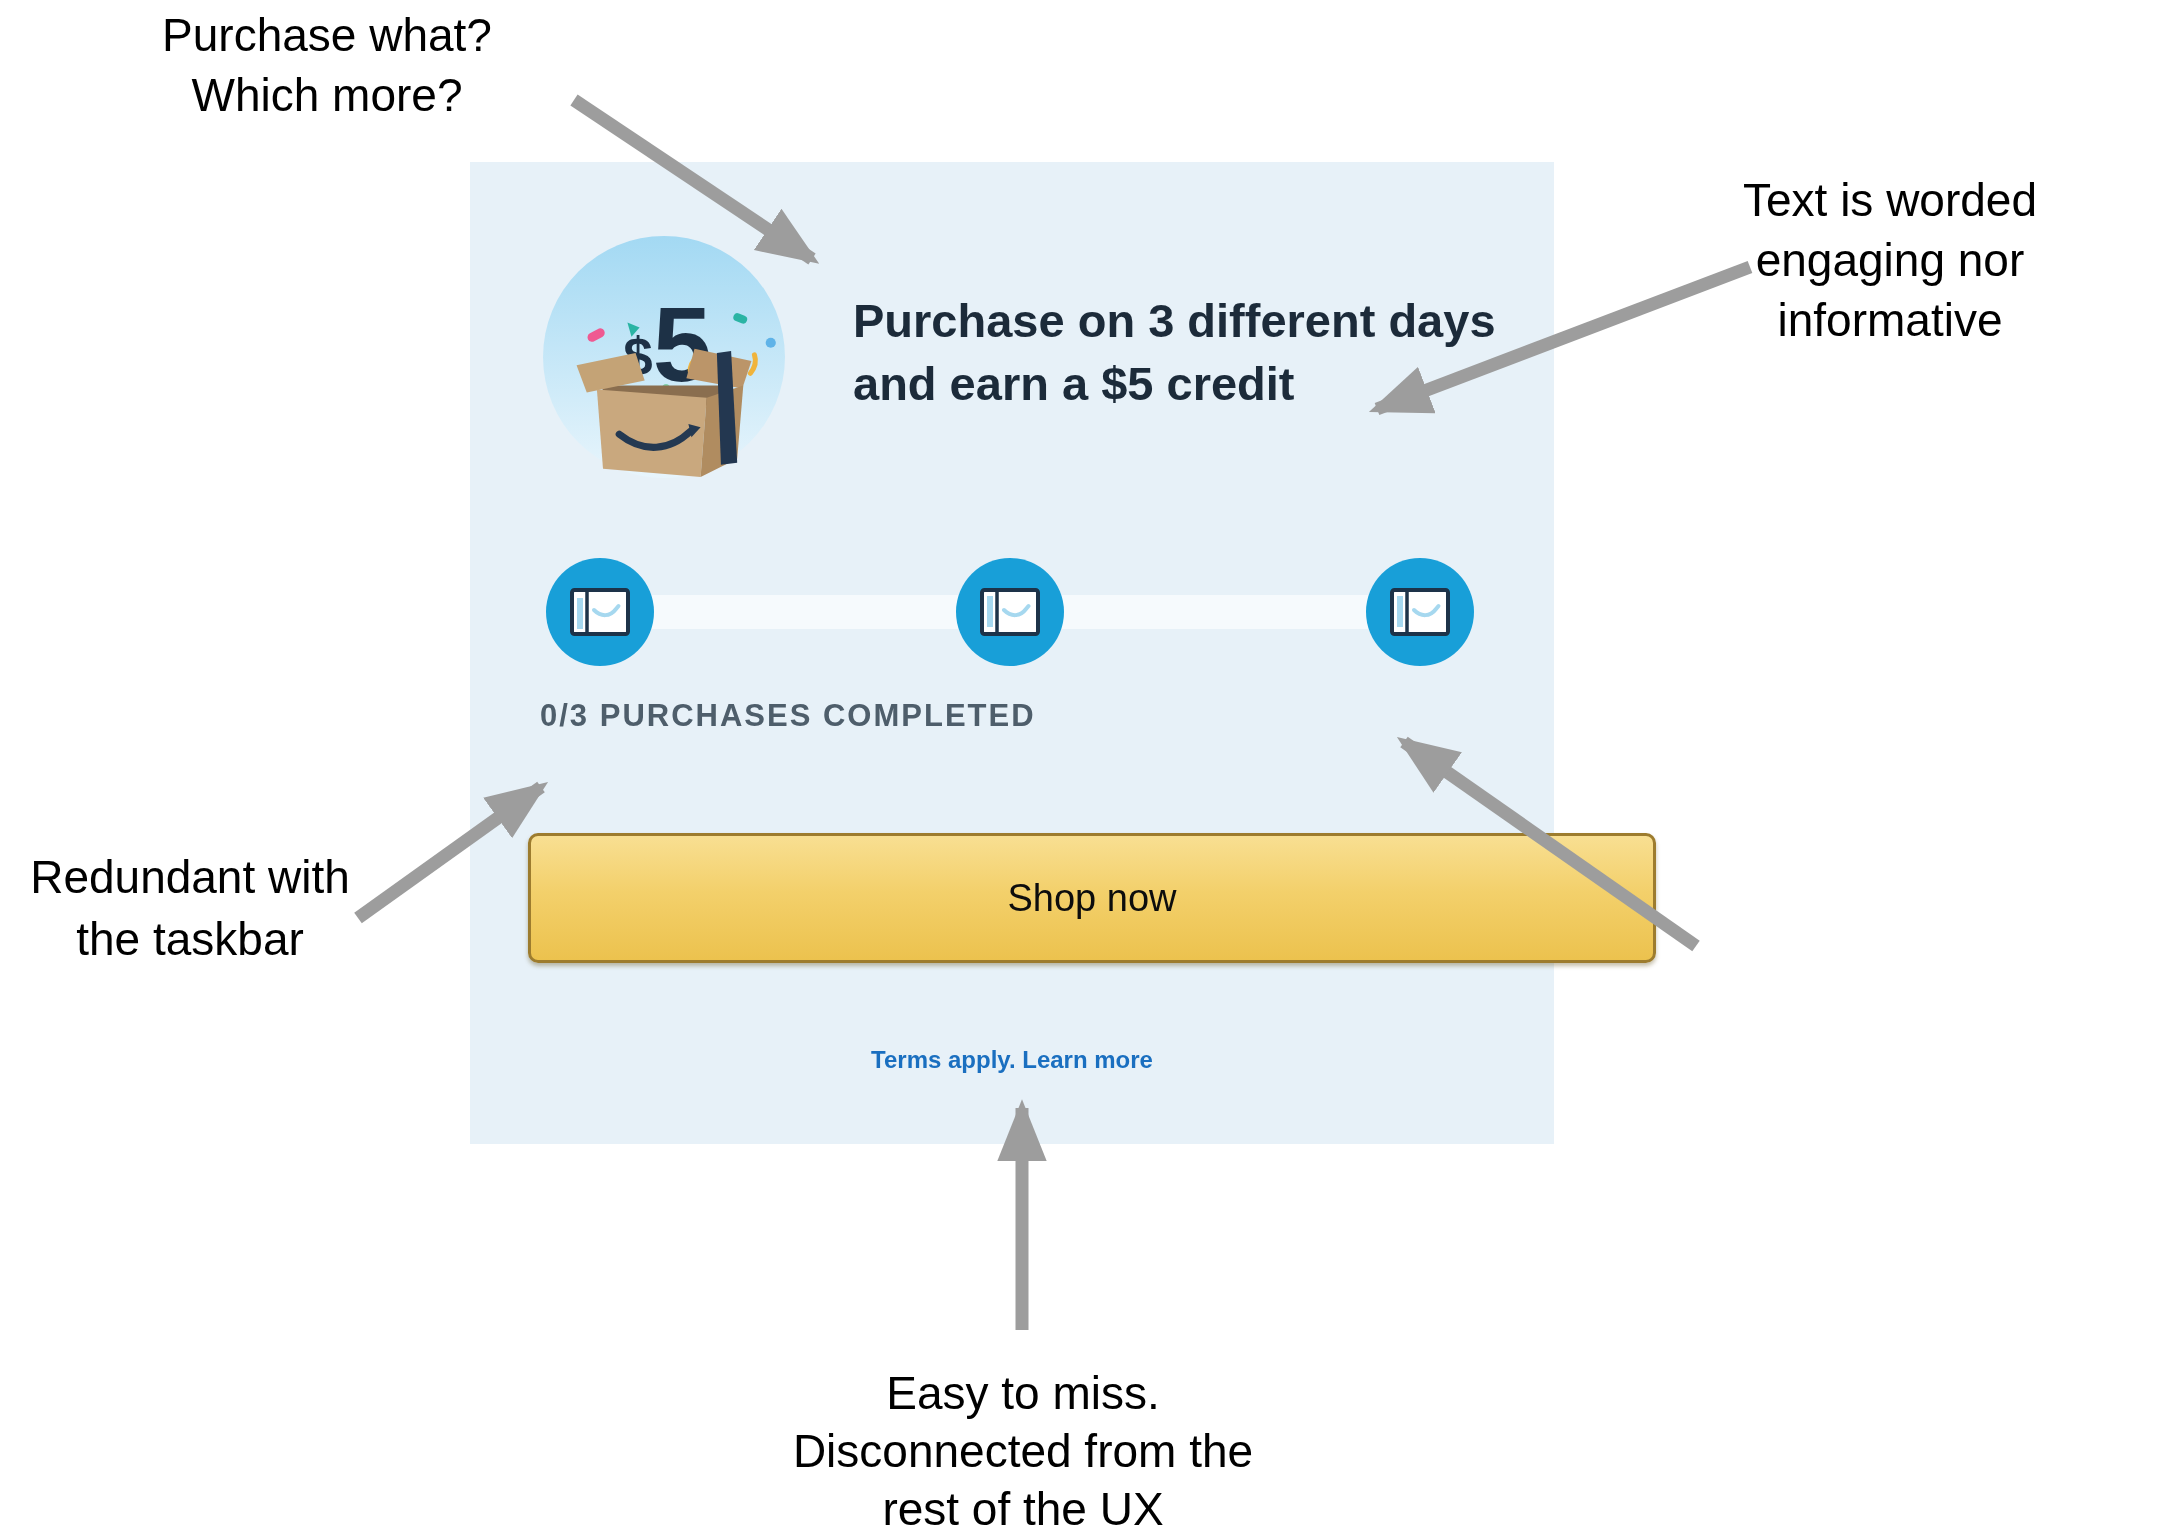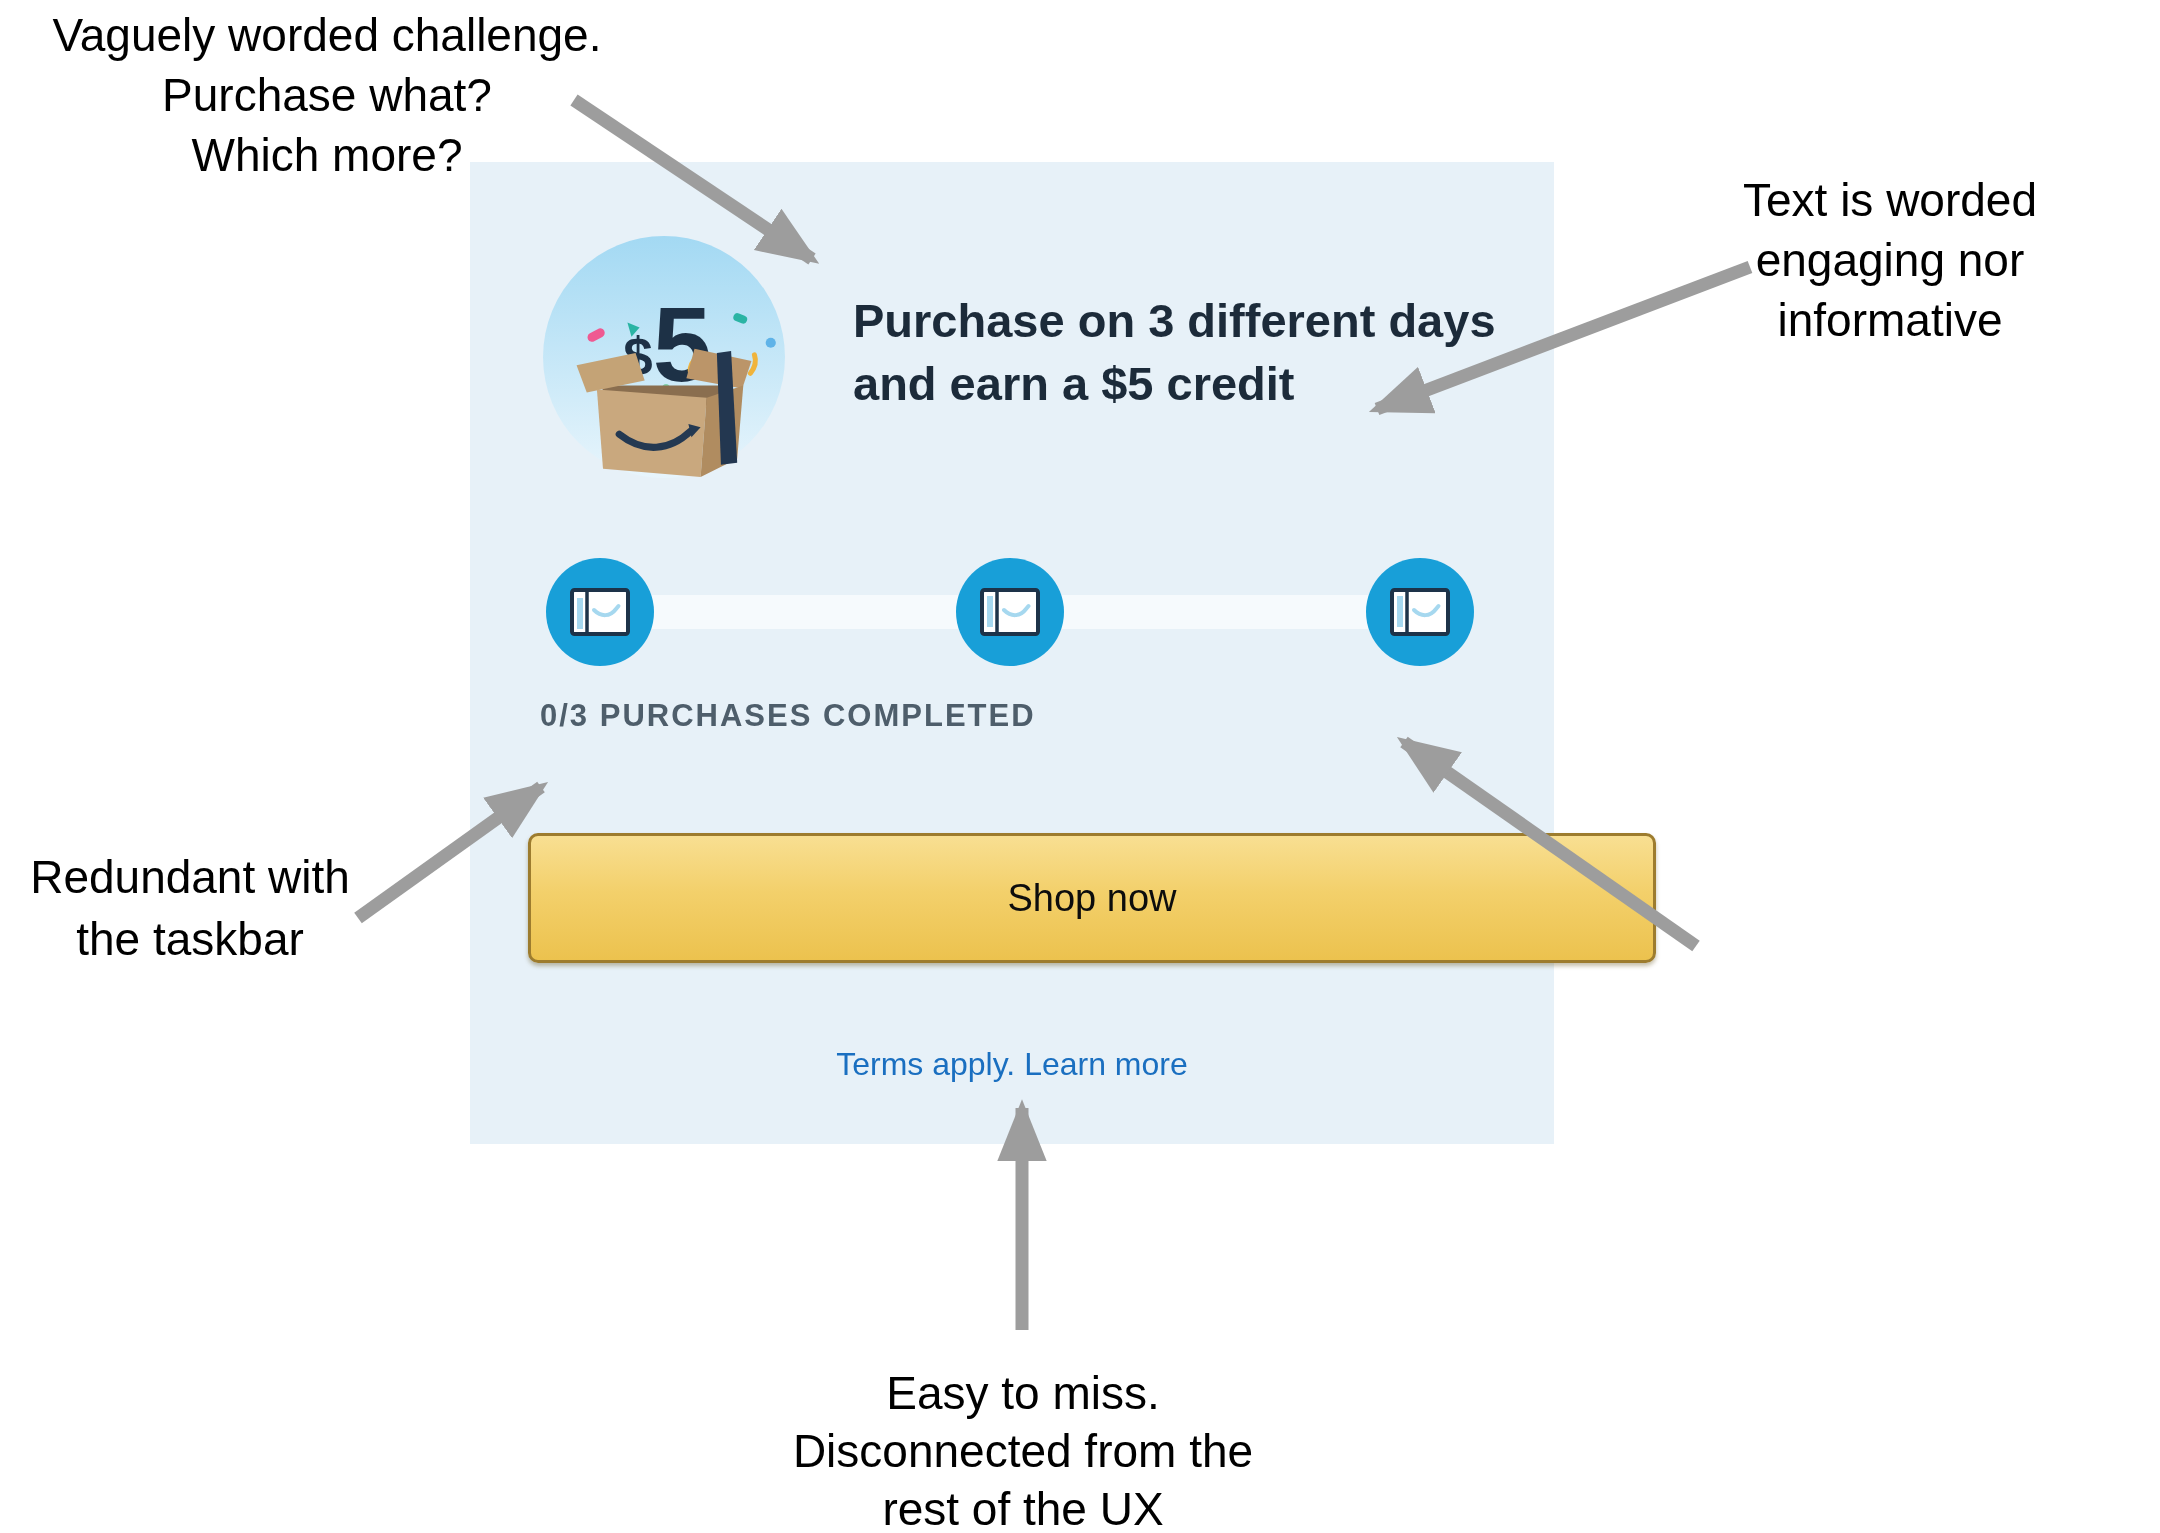--- a/index.html
+++ b/index.html
@@ -40,21 +40,21 @@
     position:absolute;left:58px;top:671px;width:1128px;height:130px;
     background:linear-gradient(#f8df92,#f3d06b 45%,#ecc24e);
     border:3px solid #9d7c2e;border-radius:10px;
     font-family:"Liberation Sans", sans-serif;
     font-size:38px;font-weight:500;color:#0d0d0d;
     box-shadow:0 3px 4px rgba(90,70,10,0.35);
     cursor:pointer;
   }
   .terms-link{
     position:absolute;left:0;top:884px;width:100%;text-align:center;
-    font-size:32px;font-weight:400;color:#1a6fc0;text-decoration:none;
+    font-size:24px;font-weight:700;color:#1a6fc0;text-decoration:none;
     cursor:pointer;
   }
   
   .ann{
     position:absolute;text-align:center;color:#000000;
     font-size:46px;line-height:60px;font-weight:400;
   }
   .ann-vague{left:37px;top:5px;width:580px;}
   .ann-engaging{left:1700px;top:170px;width:380px;}
   .ann-redundant{left:10px;top:846px;width:360px;line-height:62px;}
@@ -148,21 +148,20 @@
       </marker>
     </defs>
     <line x1="574" y1="100" x2="812" y2="259" stroke="#9d9d9d" stroke-width="13" marker-end="url(#head)"></line>
     <line x1="1750" y1="267" x2="1377" y2="409" stroke="#9d9d9d" stroke-width="13" marker-end="url(#head)"></line>
     <line x1="358" y1="918" x2="541" y2="787" stroke="#9d9d9d" stroke-width="13" marker-end="url(#head)"></line>
     <line x1="1696" y1="946" x2="1404" y2="742" stroke="#9d9d9d" stroke-width="13" marker-end="url(#head)"></line>
     <line x1="1022" y1="1330" x2="1022" y2="1108" stroke="#9d9d9d" stroke-width="13" marker-end="url(#head)"></line>
   </svg>
 
   <div class="ann ann-vague">
-    <div>Vaguely worded challenge.</div>
     <div>Purchase what?</div>
     <div>Which more?</div>
   </div>
 
   <div class="ann ann-engaging">
     <div>Text is worded</div>
     <div>engaging nor</div>
     <div>informative</div>
   </div>
 

